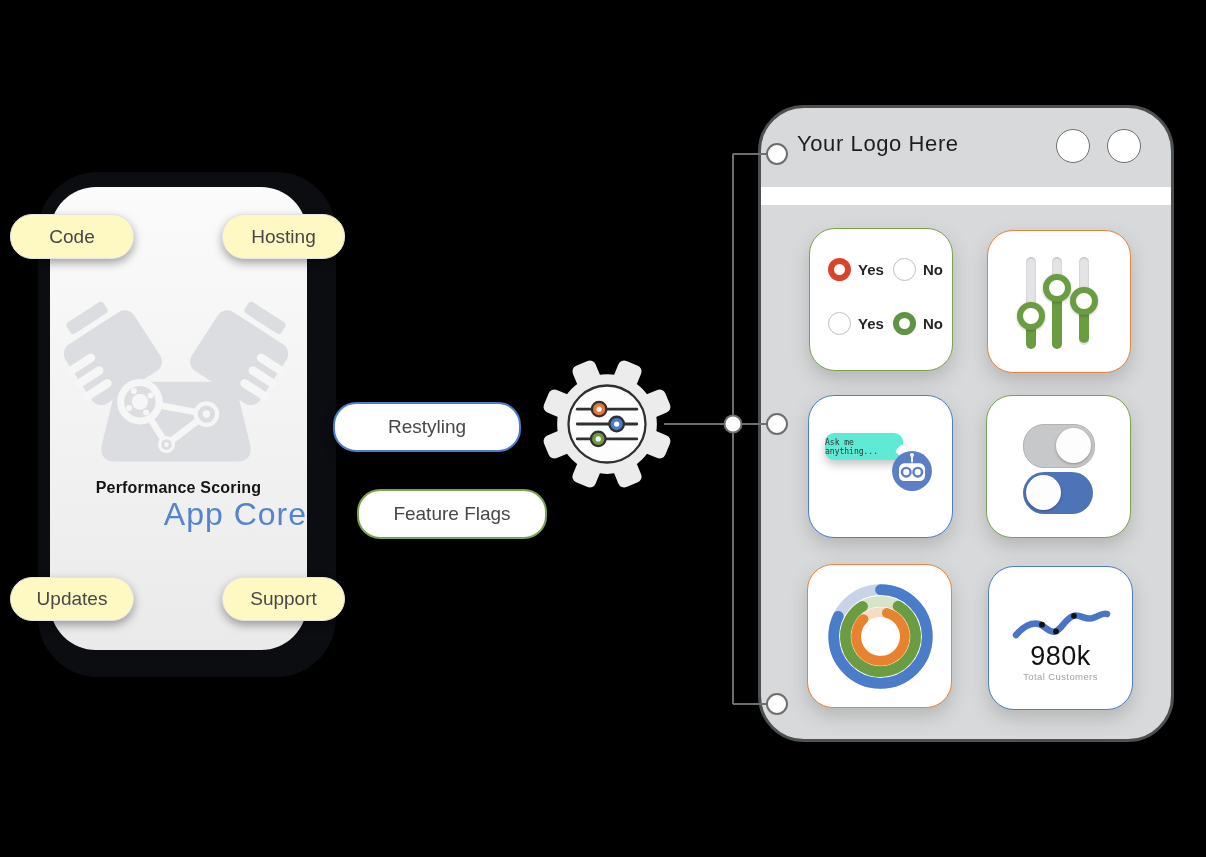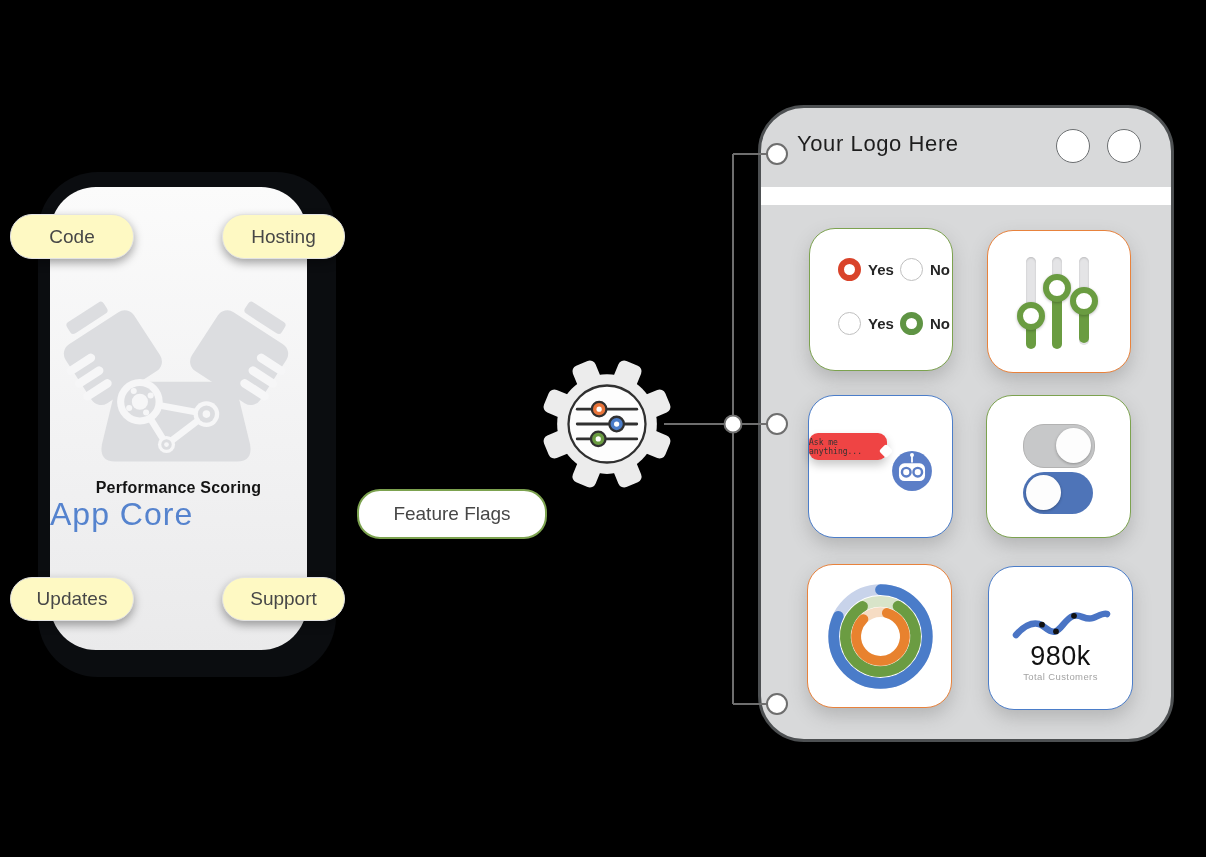--- a/index.html
+++ b/index.html
@@ -8,21 +8,21 @@
 
   
   .core-outer{position:absolute;left:38px;top:172px;width:298px;height:505px;
               background:#0b0d10;border-radius:60px;}
   .core-inner{position:absolute;left:50px;top:187px;width:257px;height:463px;
               background:linear-gradient(180deg,#fbfbfb 0%,#f2f2f3 55%,#eaeaeb 100%);
               border-radius:46px;}
   .engine{position:absolute;left:62px;top:283px;width:228px;height:190px;}
   .core-subtitle{position:absolute;left:50px;top:479px;width:257px;text-align:center;
                  font-size:16px;font-weight:700;color:#141414;letter-spacing:.2px;}
-  .core-title{position:absolute;left:50px;top:496px;width:257px;text-align:left;
+  .core-title{position:absolute;left:50px;top:496px;width:257px;text-align:right;
               font-size:32px;font-weight:400;color:#5583ce;letter-spacing:1px;}
 
   .tag{position:absolute;background:#fef9c3;border:1px solid #e3e3e3;border-radius:22px;
        display:flex;align-items:center;justify-content:center;color:#474747;
        font-size:19px;box-shadow:0 4px 10px rgba(0,0,0,.35);}
   .tag.code{left:10px;top:214px;width:122px;height:43px;}
   .tag.hosting{left:222px;top:214px;width:121px;height:43px;}
   .tag.updates{left:10px;top:577px;width:122px;height:42px;}
   .tag.support{left:222px;top:577px;width:121px;height:42px;}
 
@@ -55,37 +55,37 @@
   .card{position:absolute;background:#fff;border-radius:26px;border:1.6px solid #999;
         box-sizing:border-box;box-shadow:0 8px 18px rgba(90,90,90,.28);z-index:1;}
   .card.radios {left:809px;top:228px;width:144px;height:143px;border-color:#7ca24f;}
   .card.sliders{left:987px;top:230px;width:144px;height:143px;border-color:#e8823c;}
   .card.chat   {left:808px;top:395px;width:145px;height:143px;border-color:#4b7dc9;}
   .card.toggles{left:986px;top:395px;width:145px;height:143px;border-color:#7ca24f;}
   .card.donut  {left:807px;top:564px;width:145px;height:144px;border-color:#e8823c;}
   .card.metric {left:988px;top:566px;width:145px;height:144px;border-color:#4b7dc9;text-decoration:underline;}
 
   
-  .radio-row{position:absolute;left:0;width:100%;display:flex;align-items:center;padding-left:28px;box-sizing:border-box;}
+  .radio-row{position:absolute;left:0;width:100%;display:flex;align-items:center;padding-left:18px;box-sizing:border-box;}
   .radio-row.r1{top:29px;} .radio-row.r2{top:83px;}
   .radio{width:23px;height:23px;border-radius:50%;background:#fff;border:1.6px solid #bfbfbf;box-sizing:border-box;flex:0 0 auto;}
   .radio.sel-red{border:6.5px solid #d9432a;}
   .radio.sel-green{border:6.5px solid #5f9444;}
   .radio-label{font-size:15px;font-weight:700;color:#262626;margin:0 0 0 7px;width:32px;}
   .radio.second{margin-left:6px;}
 
   
   .vtrack{position:absolute;width:10px;height:88px;top:26px;background:#e4e4e6;
           border-radius:6px;box-shadow:inset 0 1px 2px rgba(0,0,0,.18);}
   .vfill{position:absolute;width:10px;background:#6a9c41;border-radius:6px;}
   .vknob{position:absolute;width:28px;height:28px;border-radius:50%;background:#fff;
          border:6px solid #6a9c41;box-sizing:border-box;box-shadow:0 1px 3px rgba(0,0,0,.25);}
 
   
-  .bubble{position:absolute;left:0;top:37px;width:78px;height:27px;background:#ef4444;
+  .bubble{position:absolute;left:16px;top:37px;width:78px;height:27px;background:#5eead4;
           border-radius:9px;box-shadow:0 5px 10px rgba(0,0,0,.22);
           display:flex;align-items:center;justify-content:center;}
   .bubble span{font-family:"DejaVu Sans Mono",monospace;font-size:8px;color:#333;}
   .bubble::after{content:"";position:absolute;right:-4px;bottom:4px;width:10px;height:10px;
           background:#fff;transform:rotate(45deg);border-radius:2px;}
   .robot{position:absolute;left:80px;top:52px;width:46px;height:46px;}
 
   
   .toggle{position:absolute;left:36px;width:70px;height:42px;border-radius:21px;}
   .toggle.off{top:28px;background:#c7c8c9;border:1px solid #b2b2b2;}
@@ -163,20 +163,23 @@
   <div class="tag hosting">
       <span>Hosting</span>
     </div>
   <div class="tag updates">
       <span>Updates</span>
     </div>
   <div class="tag support">
       <span>Support</span>
     </div>
 
+  <div class="feature restyling">
+      <span>Restyling</span>
+    </div>
   <div class="feature flags">
       <span>Feature Flags</span>
     </div>
 
   <svg class="gear" viewBox="-80 -80 160 160" aria-hidden="true">
     <g fill="#ececec">
       <g transform="rotate(22.5)">
           <rect x="-14" y="-75" width="28" height="30" rx="7"></rect>
         </g>
       <g transform="rotate(67.5)">

